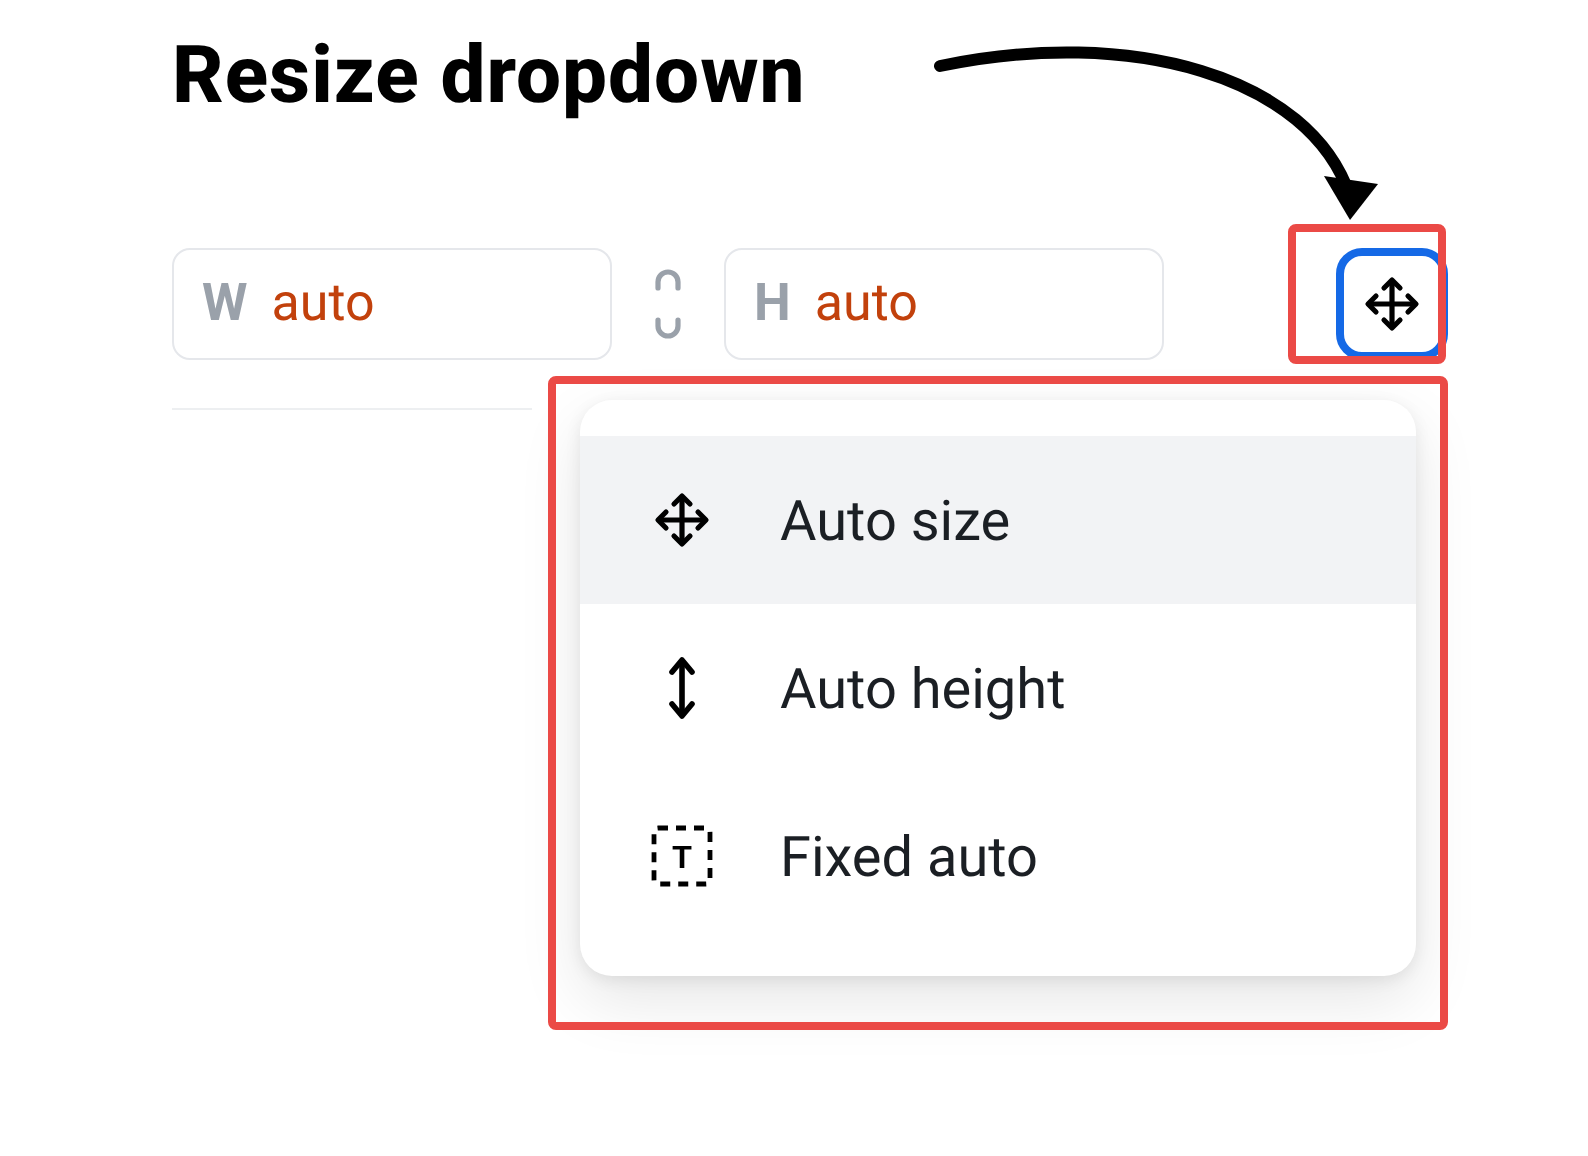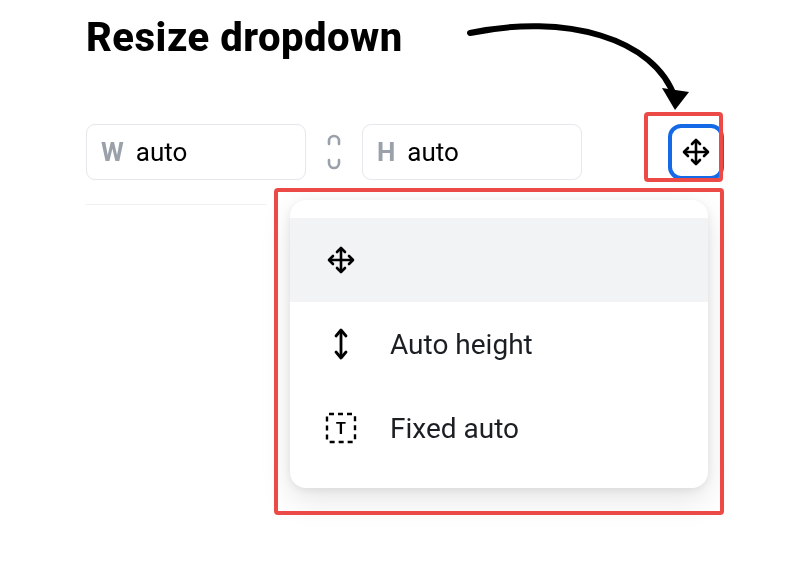--- a/index.html
+++ b/index.html
@@ -61,21 +61,21 @@
     background: #fff;
   }
   .field .lead {
     font-size: 26px;
     font-weight: 700;
     color: #9aa1aa;
     margin-right: 12px;
   }
   .field .val {
     font-size: 26px;
-    color: #000000;
+    color: #c2410c;
     font-weight: 400;
   }
 
   .link-icon {
     width: 36px;
     height: 56px;
     display: flex;
     align-items: center;
     justify-content: center;
   }
@@ -207,20 +207,21 @@
           <g stroke="#000" stroke-width="2.6" fill="none" stroke-linecap="round" stroke-linejoin="round">
             <line x1="17" y1="7" x2="17" y2="27"></line>
             <line x1="7" y1="17" x2="27" y2="17"></line>
             <polyline points="13,9 17,5 21,9"></polyline>
             <polyline points="13,25 17,29 21,25"></polyline>
             <polyline points="9,13 5,17 9,21"></polyline>
             <polyline points="25,13 29,17 25,21"></polyline>
           </g>
         </svg>
       </span>
+      <span>Auto size</span>
     </div>
 
     <div class="menu-item">
       <span class="icon-box">
         <svg width="22" height="38" viewBox="0 0 22 38">
           <g stroke="#000" stroke-width="2.8" fill="none" stroke-linecap="round" stroke-linejoin="round">
             <line x1="11" y1="8" x2="11" y2="30"></line>
             <polyline points="6,11 11,5 16,11"></polyline>
             <polyline points="6,27 11,33 16,27"></polyline>
           </g>

